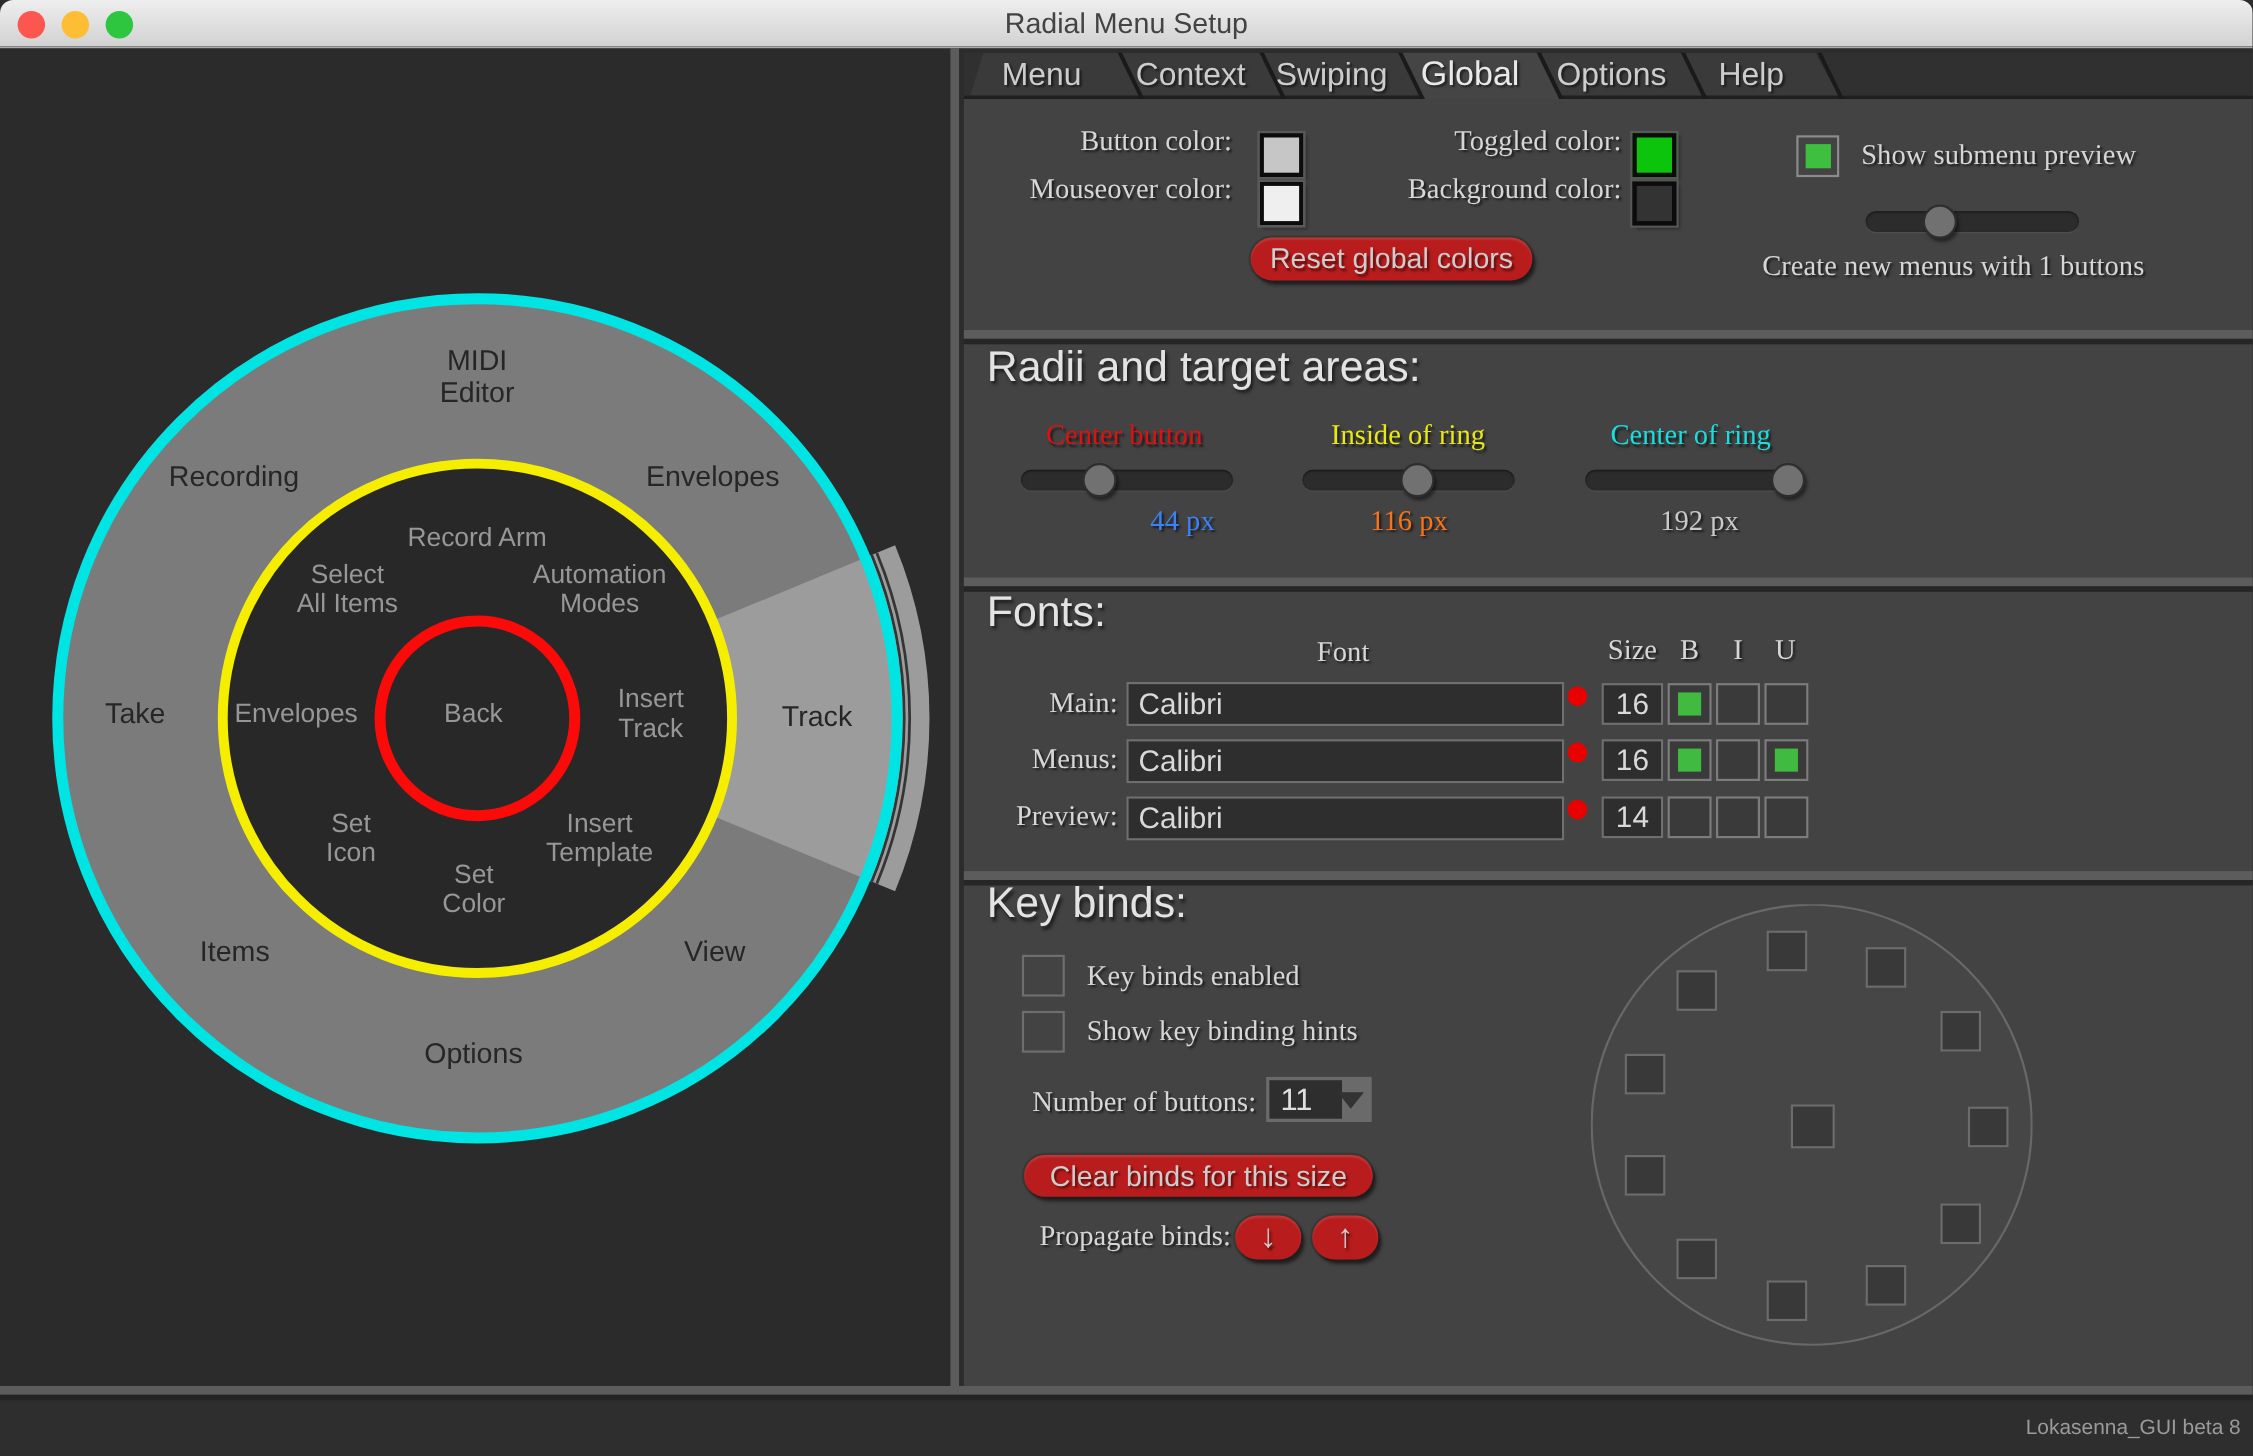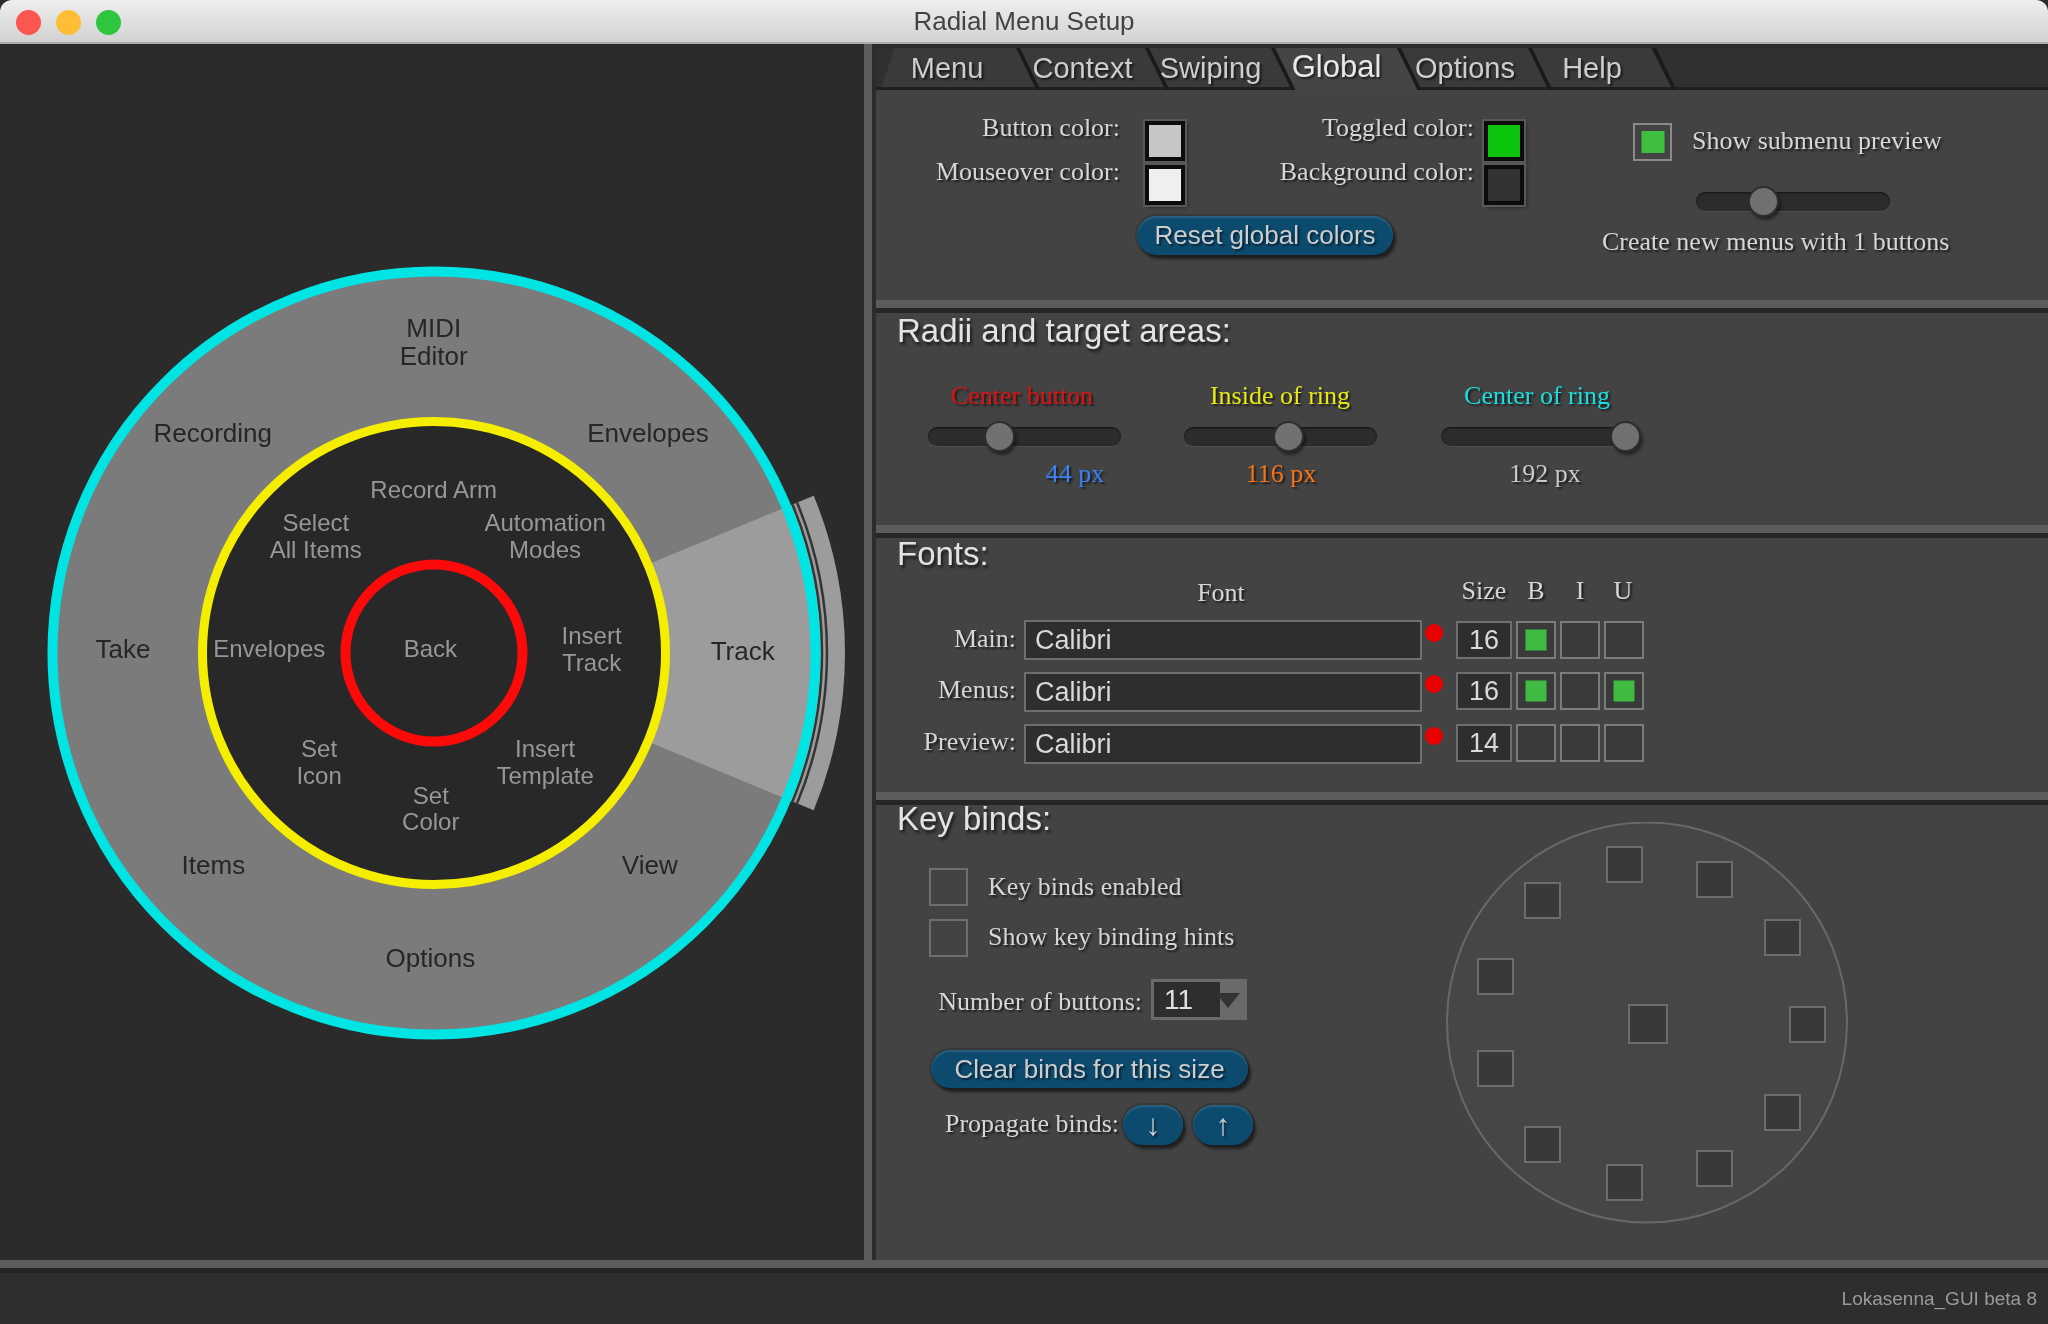--- a/index.html
+++ b/index.html
@@ -36,32 +36,32 @@
 .tabtxt{position:absolute;top:47px;height:43px;line-height:43px;font-size:29px;
   color:#cdcdcd;text-align:center;text-shadow:2px 2px 2px rgba(0,0,0,.55);}
 #gtabtxt{position:absolute;top:44px;height:45px;line-height:45px;font-size:31px;
   color:#e9e9e9;text-align:center;text-shadow:2px 2px 2px rgba(0,0,0,.55);}
 .hsepl{position:absolute;left:876px;width:1172px;height:8px;background:#5c5c5c;}
 .hsepd{position:absolute;left:876px;width:1172px;height:5px;background:#262626;}
 
 .lab{position:absolute;font-size:26px;color:#d6d6d6;white-space:nowrap;
   text-shadow:2px 2px 2px rgba(0,0,0,.6);font-family:Liberation Serif, serif;}
 .rlab{text-align:right;}
-.head{position:absolute;font-size:33px;color:#e3e3e3;white-space:nowrap;
+.head{position:absolute;font-size:39px;color:#e3e3e3;white-space:nowrap;
   text-shadow:2px 3px 3px rgba(0,0,0,.6);}
 .swatch{position:absolute;width:40px;height:40px;box-sizing:border-box;
   border:4px solid #0c0c0c;box-shadow:0 0 0 2px #585858, 3px 3px 3px rgba(0,0,0,.35);}
 .cbx{position:absolute;box-sizing:border-box;border:2px solid #8b8b8b;}
 .cbx .in{position:absolute;left:50%;top:50%;transform:translate(-50%,-50%);
   background:#3fbf3f;}
 .track{position:absolute;height:19px;background:#2c2c2c;border-radius:10px;
   box-shadow:inset 0 1px 2px rgba(0,0,0,.6), 0 1px 0 rgba(255,255,255,.06);}
 .thumb{position:absolute;width:31px;height:31px;border-radius:50%;background:#717171;
   border:2px solid #2e2e2e;box-sizing:border-box;box-shadow:2px 3px 3px rgba(0,0,0,.45);}
-.btn{position:absolute;background:#0c4a6e;border-radius:20px;
+.btn{position:absolute;background:#b91c1c;border-radius:20px;
   box-shadow:0 0 0 2px rgba(25,25,25,.25), 3px 4px 3px rgba(10,10,10,.6), inset 0 2px 2px rgba(255,255,255,.13);
   color:#cdcdcd;font-size:26px;text-align:center;
   text-shadow:2px 2px 2px rgba(0,0,0,.5);}
 .tbox{position:absolute;box-sizing:border-box;background:#2e2e2e;border:2px solid #6f6f6f;
   color:#d9d9d9;font-size:27px;}
 .reddot{position:absolute;width:18px;height:18px;border-radius:50%;background:#e90000;}
 .ccell{position:absolute;width:40px;height:38px;box-sizing:border-box;
   border:2px solid #7c7c7c;background:#3a3a3a;}
 .ccell .in{position:absolute;left:50%;top:50%;transform:translate(-50%,-50%);
   width:21px;height:21px;background:#41ba41;}

